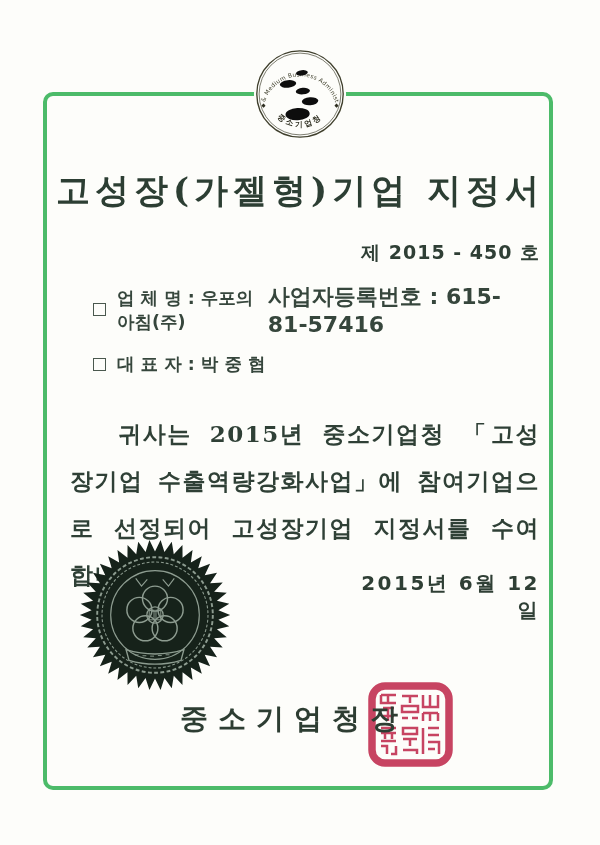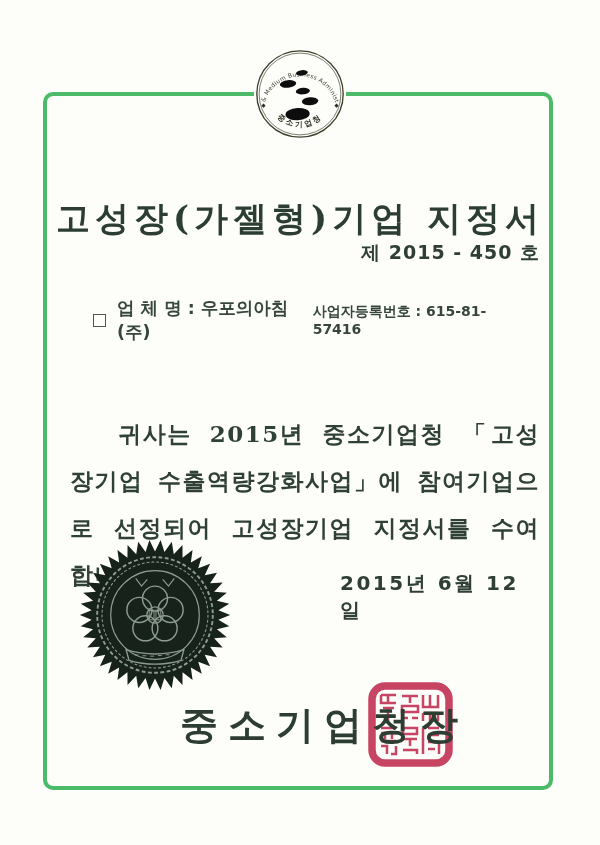--- a/index.html
+++ b/index.html
@@ -20,49 +20,49 @@
   .logo{position:absolute;left:252px;top:46px;width:96px;height:96px;}
   .logo svg{display:block;width:100%;height:100%;}
   .logo .ring{fill:none;stroke:var(--logo_ink);}
   .logo .arc-text{fill:var(--logo_ink);font-size:6.1px;letter-spacing:.35px;font-family:"DejaVu Sans",sans-serif;}
   .logo .hangul{fill:#2e2e20;font-size:8px;letter-spacing:2.5px;font-weight:bold;font-family:"DejaVu Sans",sans-serif;}
   .logo .stone{fill:#0d0d0d;}
   .logo .diamond{fill:#2e2e20;font-size:5.5px;}
 
   .title{position:absolute;left:0;top:168px;width:100%;text-align:center;
     font-family:"DejaVu Serif","Liberation Serif",serif;font-weight:bold;
-    font-size:34px;letter-spacing:5px;color:var(--ink);margin-top:28px;}
+    font-size:34px;letter-spacing:5px;color:var(--ink);}
 
   .doc-number{position:absolute;left:310px;top:240px;width:230px;text-align:right;
     font-size:19px;letter-spacing:1px;font-weight:bold;color:#2f3f35;}
 
-  .fields{position:absolute;left:93px;top:296px;width:432px;}
+  .fields{position:absolute;left:93px;top:282px;width:432px;}
   .field-row{display:flex;align-items:center;margin-bottom:15px;
     font-size:17.5px;color:#36463c;font-weight:600;white-space:pre-wrap;}
   .checkbox{display:inline-block;width:13px;height:13px;border:1.6px solid #4a584e;
     margin-right:11px;flex:0 0 auto;background:transparent;}
   .field-main{white-space:pre-wrap;}
-  .field-extra{margin-left:auto;font-size:14px;letter-spacing:0;white-space:pre-wrap;}
+  .field-extra{margin-left:auto;font-size:22px;letter-spacing:0;white-space:pre-wrap;}
 
   .body-text{position:absolute;left:70px;top:410px;width:470px;
     font-family:"DejaVu Serif","Liberation Serif",serif;
     font-size:23px;line-height:2.05;letter-spacing:1.5px;word-spacing:5px;
     color:#2f4036;font-weight:600;text-indent:2.1em;text-align:justify;}
 
   .foil-seal{position:absolute;left:76px;top:536px;width:158px;height:158px;}
   .foil-seal svg{display:block;width:100%;height:100%;}
   .foil-seal .burst{fill:var(--seal_dark);}
   .foil-seal .eline{fill:none;stroke:var(--seal_line);}
 
-  .date-line{position:absolute;left:340px;top:570px;width:200px;text-align:left;
+  .date-line{position:absolute;left:340px;top:570px;width:200px;text-align:right;
     font-size:20px;letter-spacing:2.5px;font-weight:bold;color:#2f3f35;}
 
   .issuer{position:absolute;left:180px;top:700px;z-index:2;
     font-family:"DejaVu Serif","Liberation Serif",serif;font-weight:bold;
-    font-size:38px;letter-spacing:10px;color:#2d3d32;white-space:nowrap;}
+    font-size:28px;letter-spacing:10px;color:#2d3d32;white-space:nowrap;}
 
   .stamp{position:absolute;left:367px;top:681px;width:87px;height:87px;z-index:1;}
   .stamp svg{display:block;width:100%;height:100%;}
   .stamp .border{fill:none;stroke:var(--stamp_red);}
   .stamp .glyph{fill:none;stroke:var(--stamp_red);stroke-width:2.5;stroke-linecap:butt;}
 </style>
 </head>
 <body>
 
 <div class="page">
@@ -96,20 +96,24 @@
 
   <div class="title">고성장(가젤형)기업 지정서</div>
 
   <div class="doc-number">제 2015 - 450 호</div>
 
   <div class="fields">
     <div class="field-row">
       <span class="checkbox"></span>
       <span class="field-main">업 체 명 : 우포의아침(주)</span>
       <span class="field-extra">사업자등록번호 : 615-81-57416</span>
+    </div>
+    <div class="field-row">
+      <span class="checkbox"></span>
+      <span class="field-main">대 표 자 : 박 중 협</span>
     </div>
   </div>
 
   <div class="body-text">귀사는 2015년 중소기업청 「고성장기업 수출역량강화사업」에 참여기업으로 선정되어 고성장기업 지정서를 수여합니다.</div>
 
   <div class="foil-seal">
     <svg viewBox="-82 -82 164 164" aria-hidden="true">
       <polygon id="starburst" class="burst" points="78.0,0.0 65.8,4.9 77.1,11.6 64.3,14.7 74.5,23.0 61.4,24.1 70.3,33.8 57.2,33.0 64.4,43.9 51.6,41.2 57.2,53.1 44.9,48.4 48.6,61.0 37.2,54.5 39.0,67.5 28.6,59.5 28.5,72.6 19.5,63.1 17.4,76.0 9.8,65.3 5.8,77.8 0.0,66.0 -5.8,77.8 -9.8,65.3 -17.4,76.0 -19.5,63.1 -28.5,72.6 -28.6,59.5 -39.0,67.5 -37.2,54.5 -48.6,61.0 -44.9,48.4 -57.2,53.1 -51.6,41.2 -64.4,43.9 -57.2,33.0 -70.3,33.8 -61.4,24.1 -74.5,23.0 -64.3,14.7 -77.1,11.6 -65.8,4.9 -78.0,0.0 -65.8,-4.9 -77.1,-11.6 -64.3,-14.7 -74.5,-23.0 -61.4,-24.1 -70.3,-33.8 -57.2,-33.0 -64.4,-43.9 -51.6,-41.2 -57.2,-53.1 -44.9,-48.4 -48.6,-61.0 -37.2,-54.5 -39.0,-67.5 -28.6,-59.5 -28.5,-72.6 -19.5,-63.1 -17.4,-76.0 -9.8,-65.3 -5.8,-77.8 -0.0,-66.0 5.8,-77.8 9.8,-65.3 17.4,-76.0 19.5,-63.1 28.5,-72.6 28.6,-59.5 39.0,-67.5 37.2,-54.5 48.6,-61.0 44.9,-48.4 57.2,-53.1 51.6,-41.2 64.4,-43.9 57.2,-33.0 70.3,-33.8 61.4,-24.1 74.5,-23.0 64.3,-14.7 77.1,-11.6 65.8,-4.9"></polygon>
       <circle class="eline" r="60" stroke-width="2" stroke-dasharray="4 2.5"></circle>
       <circle class="eline" r="55" stroke-width="1.1" stroke-dasharray="3 2"></circle>

